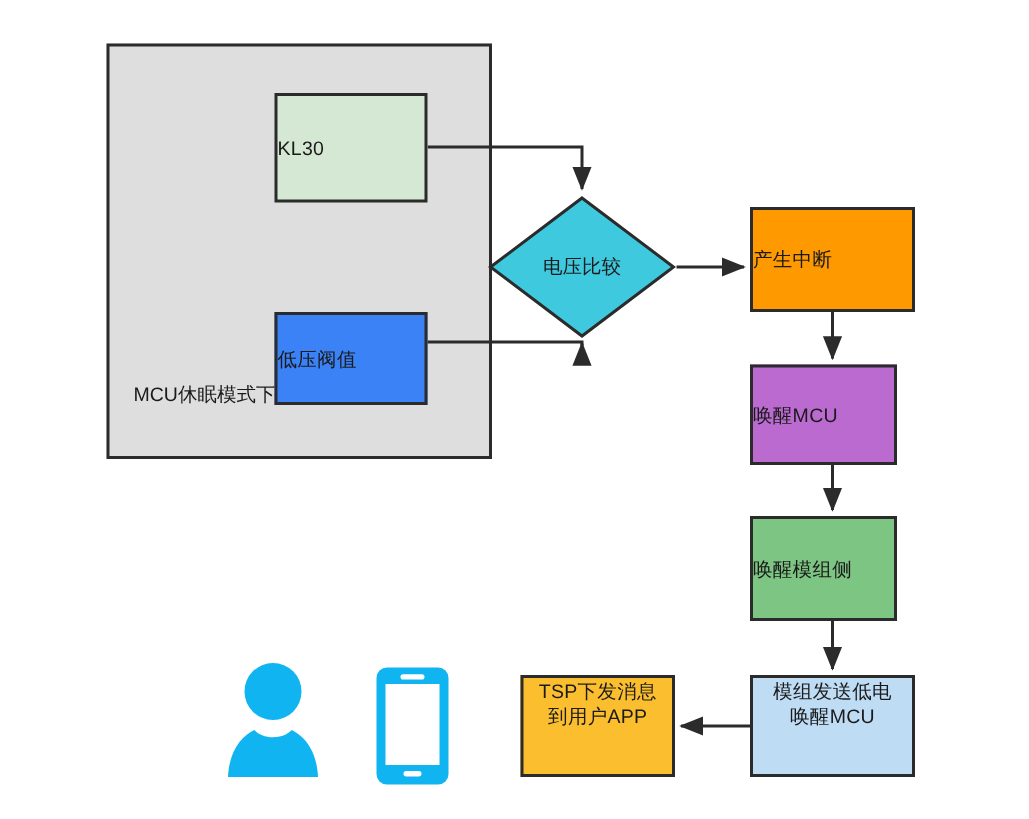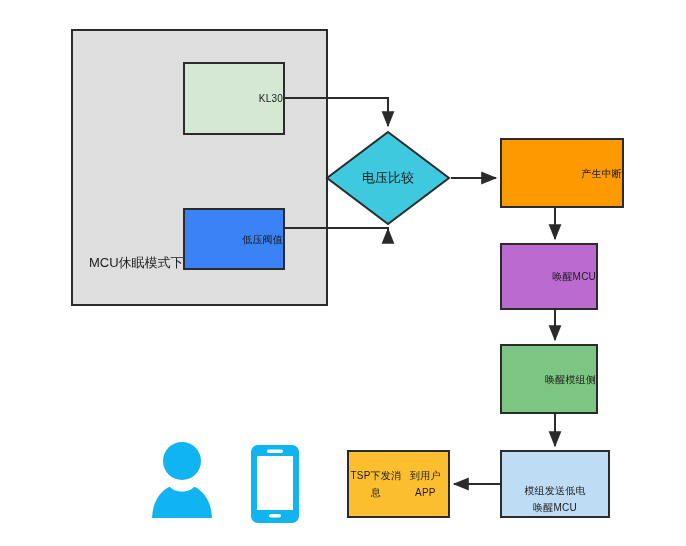--- a/index.html
+++ b/index.html
@@ -18,24 +18,24 @@
     width: 686px;
     height: 546px;
     background: #ffffff;
   }
   .node {
     position: absolute;
     box-sizing: border-box;
     border: 2px solid #2b2b2b;
     display: flex;
     align-items: center;
-    justify-content: flex-end;
+    justify-content: flex-start;
     text-align: center;
     color: #1a1a1a;
-    font-size: 10px;
+    font-size: 13px;
     line-height: 17px;
     letter-spacing: 0.2px;
   }
   .group-box {
     position: absolute;
     box-sizing: border-box;
     background: #dededf;
     border: 2px solid #2b2b2b;
   }
   .group-label {
@@ -111,38 +111,38 @@
     <span>低压阀值</span>
   </div>
 
   <div class="diamond-wrap" id="node-voltage-compare" style="left: 325px; top: 130px; width: 126px; height: 96px; text-align: center;">
     <svg width="126" height="96" viewBox="0 0 126 96" xmlns="http://www.w3.org/2000/svg">
       <polygon points="63,2 124,48 63,94 2,48" fill="#3ec9de" stroke="#2b2b2b" stroke-width="2"></polygon>
     </svg>
     <div class="diamond-label">电压比较</div>
   </div>
 
-  <div class="node" id="node-generate-interrupt" style="left: 500px; top: 138px; width: 124px; height: 70px; background: rgb(255, 153, 0); border-color: rgb(43, 43, 43);">
+  <div class="node" id="node-generate-interrupt" style="left: 500px; top: 138px; width: 110px; height: 70px; background: rgb(255, 153, 0); border-color: rgb(43, 43, 43); font-family: Liberation Mono, monospace;">
     <span>产生中断</span>
   </div>
 
   <div class="node" id="node-wake-mcu" style="left: 500px; top: 243px; width: 98px; height: 67px; background: rgb(187, 107, 208); border-color: rgb(43, 43, 43);">
     <span>唤醒MCU</span>
   </div>
 
   <div class="node" id="node-wake-module" style="left: 500px; top: 344px; width: 98px; height: 70px; background: rgb(125, 197, 130); border-color: rgb(43, 43, 43);">
     <span>唤醒模组侧</span>
   </div>
 
   <div class="node" id="node-module-send-alarm" style="left: 500px; top: 450px; width: 110px; height: 68px; background: rgb(191, 220, 245); border-color: rgb(43, 43, 43); flex-direction: column;">
     <span>模组发送低电</span>
     <span>唤醒MCU</span>
   </div>
 
-  <div class="node" id="node-tsp-push-app" style="left: 347px; top: 450px; width: 103px; height: 68px; background: rgb(251, 190, 46); border-color: rgb(43, 43, 43); flex-direction: row;">
+  <div class="node" id="node-tsp-push-app" style="left: 347px; top: 450px; width: 103px; height: 68px; background: rgb(251, 190, 46); border-color: rgb(43, 43, 43); flex-direction: column;">
     <span>TSP下发消息</span>
     <span>到用户APP</span>
   </div>
 
   <svg class="icon" id="icon-user" width="64" height="80" viewBox="0 0 64 80" xmlns="http://www.w3.org/2000/svg" style="left: 150px; top: 440px;">
     <circle cx="32" cy="21" r="19" fill="#0fb4f0"></circle>
     <path d="M32,44 C48,44 61,56 62,78 L2,78 C3,56 16,44 32,44 Z" fill="#0fb4f0"></path>
     <path d="M18,44 C22,54 42,54 46,44 C42,41 22,41 18,44 Z" fill="#ffffff"></path>
   </svg>
 

